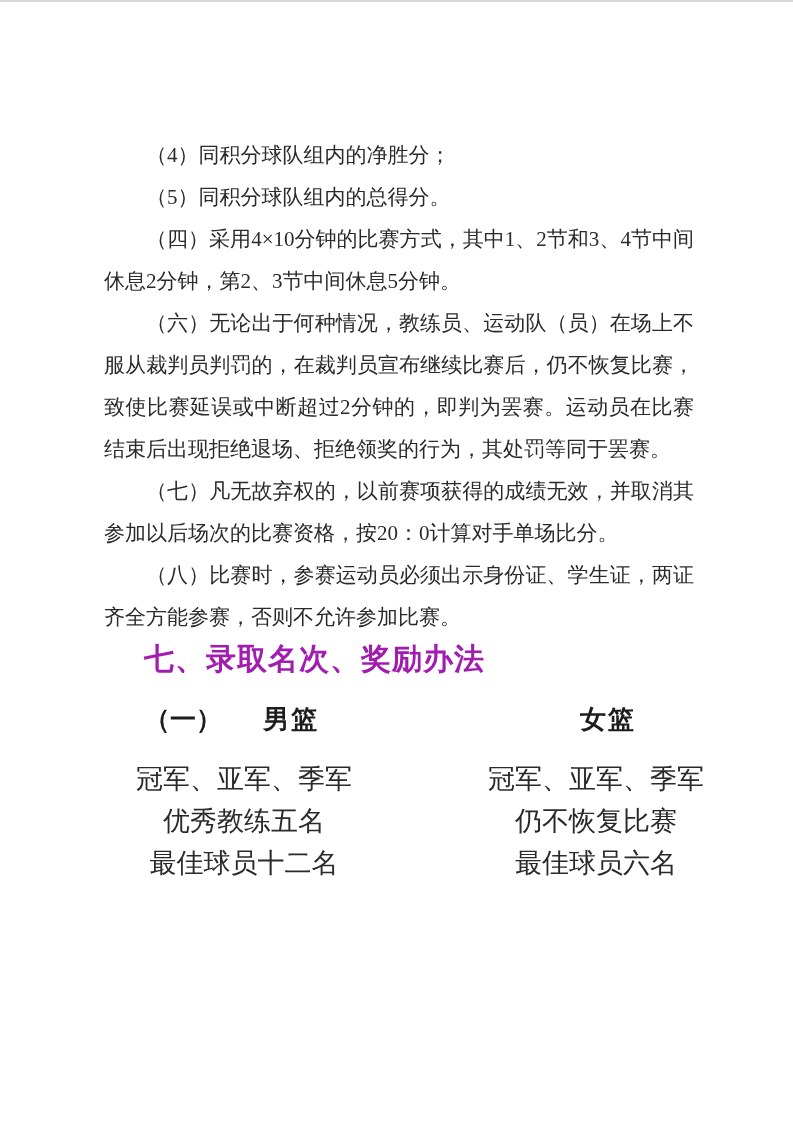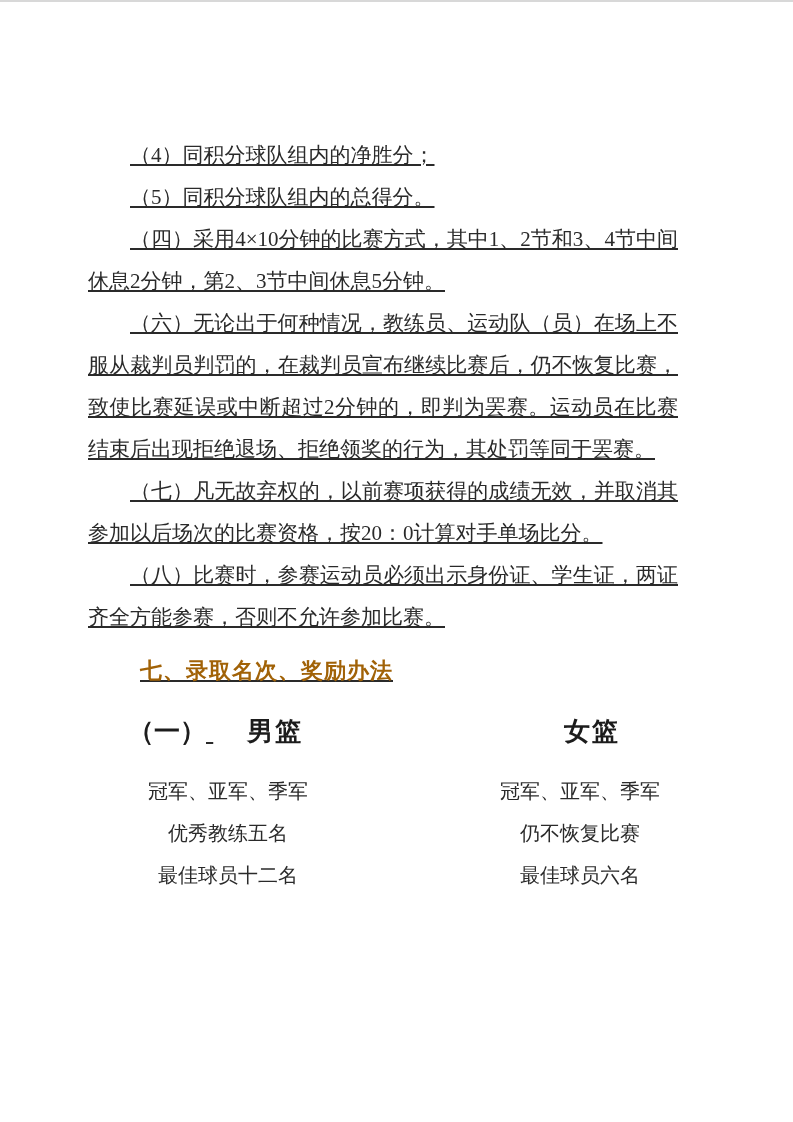--- a/index.html
+++ b/index.html
@@ -18,43 +18,42 @@
   .page-top-edge {
     position: absolute;
     top: 0;
     left: 0;
     width: 793px;
     height: 2px;
     background: #d8d8d8;
   }
   .content {
     position: absolute;
-    left: 88px;
+    left: 104px;
     top: 134px;
     width: 590px;
     color: #2a2a2a;
-    text-decoration: underline;
   }
   p.body-par {
     margin: 0;
     font-size: 21px;
     line-height: 42px;
     text-align: justify;
     text-indent: 42px;
     font-family: "Liberation Serif", serif;
     color: #2a2a2a;
     word-break: break-all;
   }
   h2.section-heading {
-    margin: 12px;
-    font-size: 22px;
+    margin: 0;
+    font-size: 30px;
     line-height: 42px;
     font-weight: 700;
     text-indent: 40px;
-    color: #a16207;
+    color: #a21caf;
     font-family: "Liberation Sans", sans-serif;
     letter-spacing: 1px;
   }
   .award-title-row {
     position: relative;
     margin-top: 18px;
     height: 42px;
     line-height: 42px;
     font-size: 26px;
     font-weight: 700;
@@ -77,21 +76,21 @@
     letter-spacing: 2px;
     margin-left: 20px;
   }
   .awards-list {
     margin-top: 18px;
   }
   .award-row {
     position: relative;
     height: 42px;
     line-height: 42px;
-    font-size: 20px;
+    font-size: 27px;
     color: #2a2a2a;
   }
   .award-cell-left {
     position: absolute;
     left: 0;
     top: 0;
     width: 280px;
     text-align: center;
   }
   .award-cell-right {

